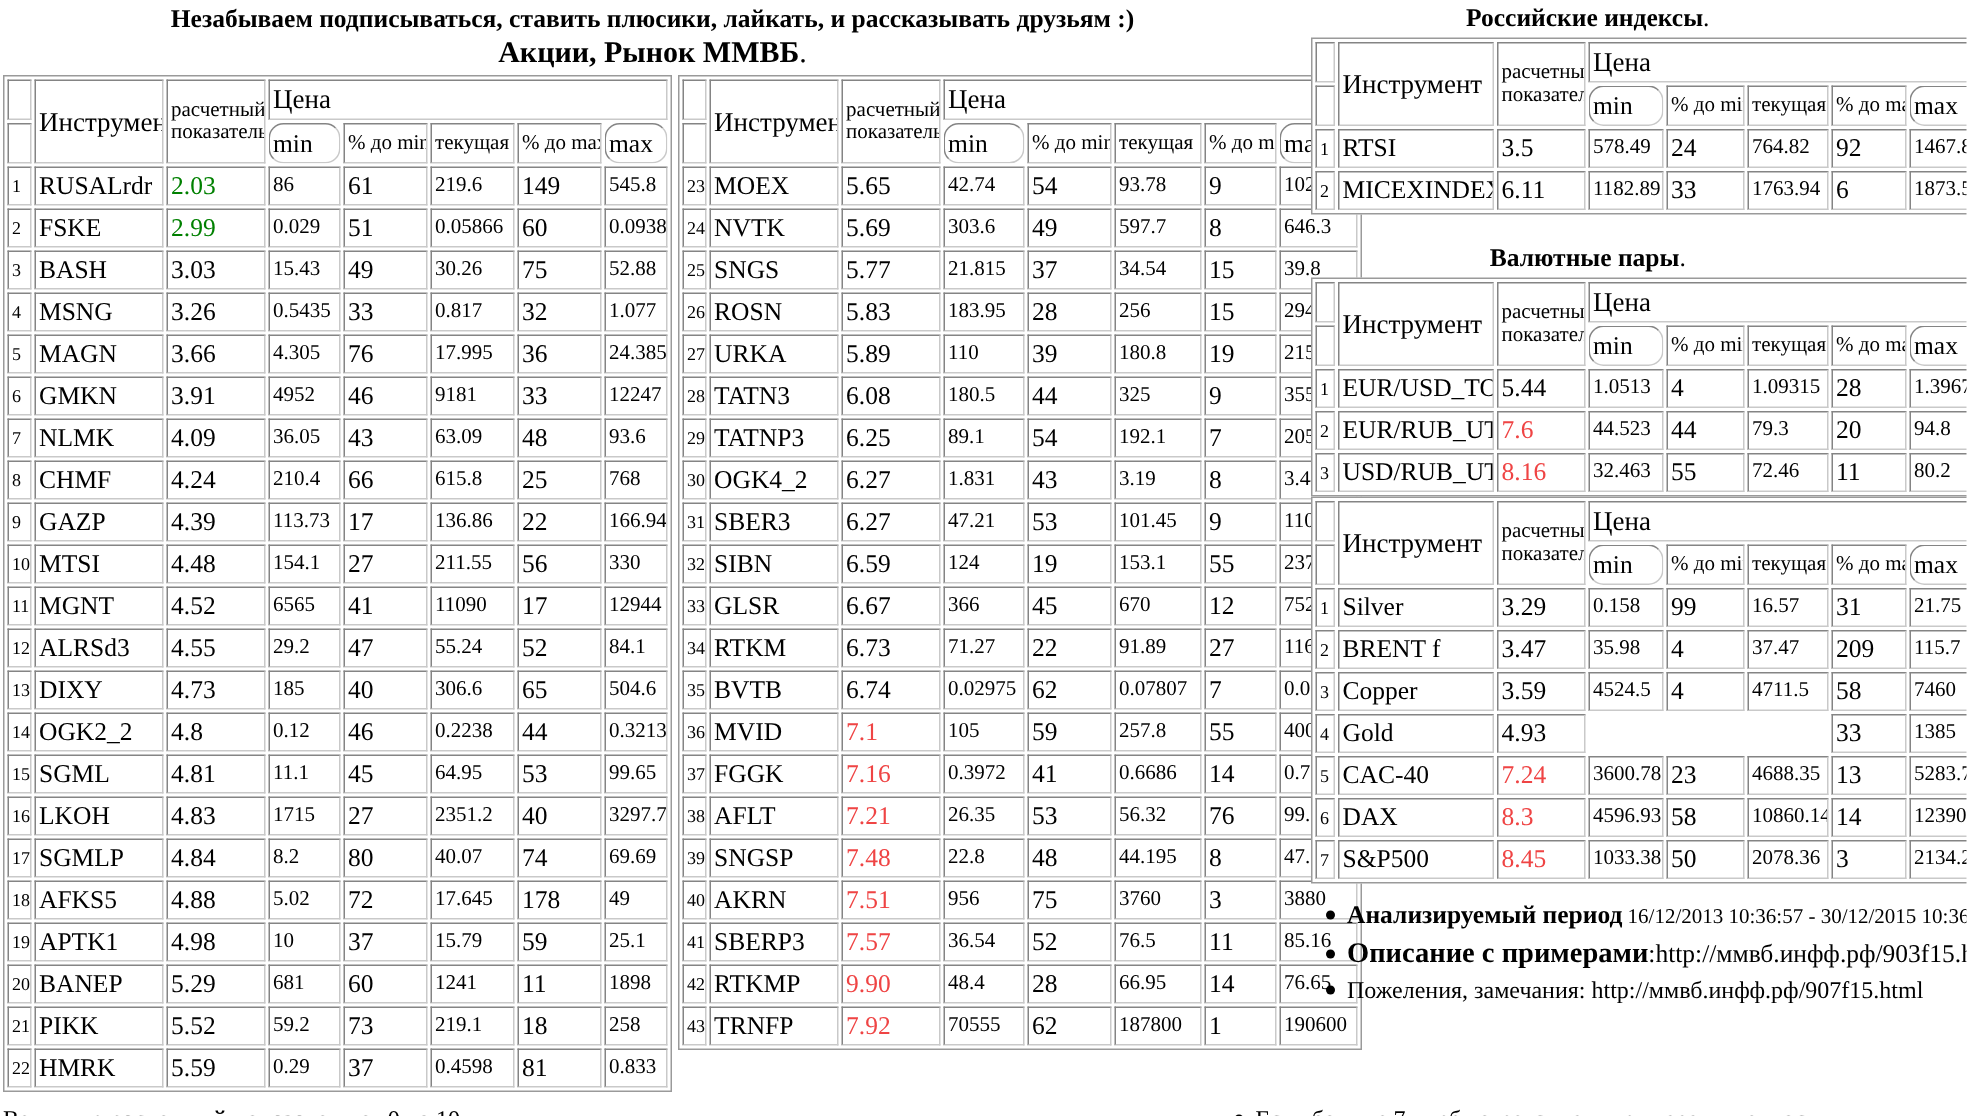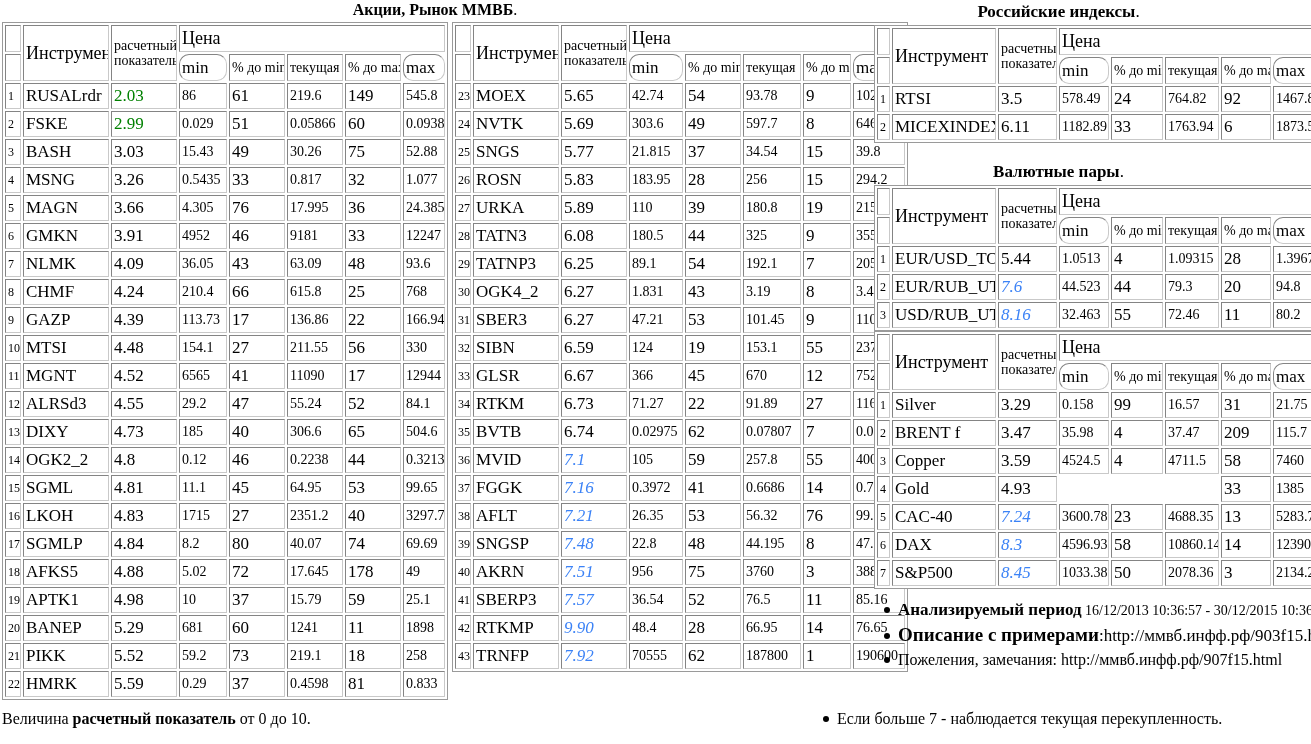--- a/index.html
+++ b/index.html
@@ -6,21 +6,21 @@
   html,body { margin:0; padding:0; }
   body {
     width:1311px; height:744px; overflow:hidden;
     background:#ffffff; color:#000;
     font-family:"Liberation Serif", serif;
   }
   .main { display:flex; padding-left:2px; }
   .stocks-section { width:866px; }
   .titles { text-align:center; }
   .title-line1 { font-size:17px; font-weight:bold; padding-top:3px; }
-  .title-line2 { font-size:16px; padding:1px 0 3px; }
+  .title-line2 { font-size:20px; padding:1px 0 3px; }
   .title-line2 .tb { font-weight:bold; }
   .stocks-tables { display:flex; align-items:flex-start; }
 
   table.grid {
     border-collapse:separate; border-spacing:2px;
     table-layout:fixed; background:#fff;
     border:1px solid #9a9a9a;
   }
   .grid th, .grid td {
     border:1px solid; border-color:#848484 #c9c9c9 #c9c9c9 #848484;
@@ -34,21 +34,21 @@
   .h-price { font-size:18px; text-align:center; }
   .h-min, .h-max { font-size:17px;border-radius:10px; }
   .h-pct, .h-cur { font-size:14px; }
   .c-num   { font-size:12px; padding:0 1px; }
   .c-instr { font-size:17px; }
   .c-ind   { font-size:17px; }
   .c-val   { font-size:14px; }
   .c-pct   { font-size:17px; text-align:center; }
   .b { font-weight:bold; }
   .ind-green { color:#008000; }
-  .ind-red   { color:#3b82f6;font-style:italic; }
+  .ind-red   { color:#ef4444; }
   td.empty { border:none; }
 
   .t-left  { width:426px; }
   .t-mid   { width:436px; margin-left:4px; }
   .t-right { width:432px; }
 
   .right-section { width:369px; margin-left:6px; }
   .section-title { text-align:center; font-size:17px; padding:2px 0 3px; }
   .section-title .tb { font-weight:bold; }
   .gap1 { margin-top:17px; }
@@ -68,20 +68,21 @@
   .foot-left  { width:520px; font-size:16px; line-height:22px; }
   .foot-right { width:486px; font-size:16px; line-height:22px; }
 </style>
 </head>
 <body>
 
 <div class="main">
 
   <div class="stocks-section">
     <div class="titles">
+      <div class="title-line1">Незабываем подписываться, ставить плюсики, лайкать, и рассказывать друзьям :)</div>
       <div class="title-line2"><span class="tb">Акции, Рынок ММВБ</span><span class="tn">.</span></div>
     </div>
     <div class="stocks-tables">
 
       <table class="grid t-left">
         <colgroup>
             <col style="width:16px">
             <col style="width:86px">
             <col style="width:66px">
             <col style="width:48px">

